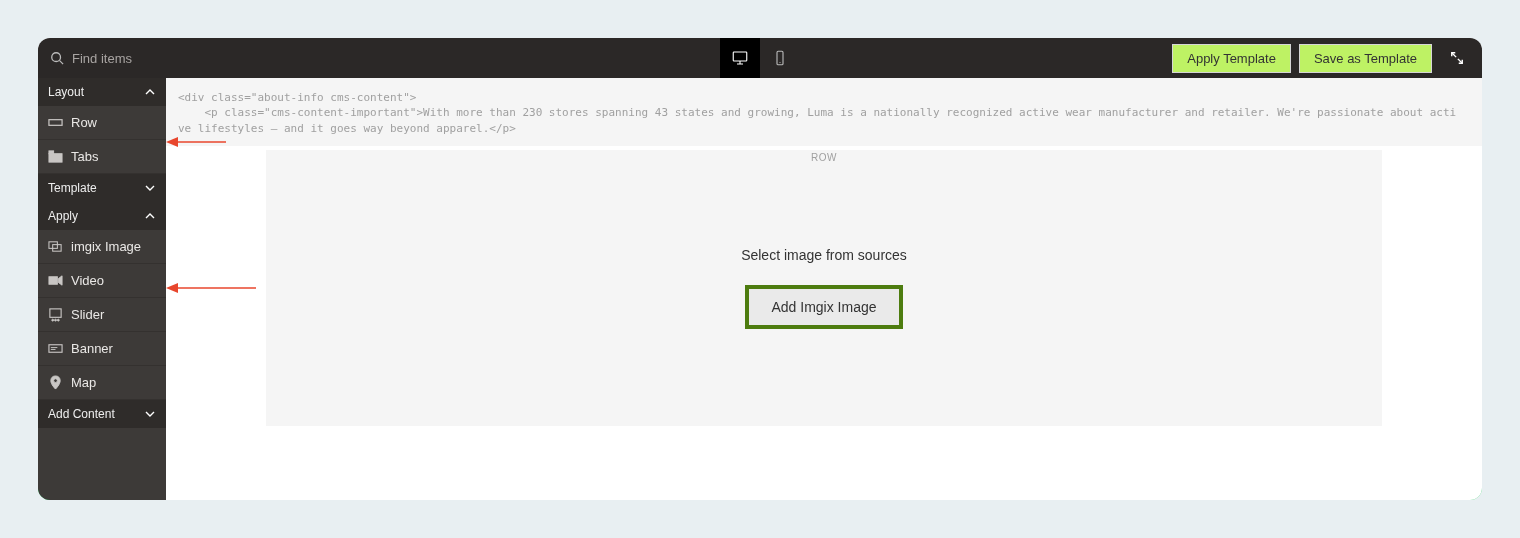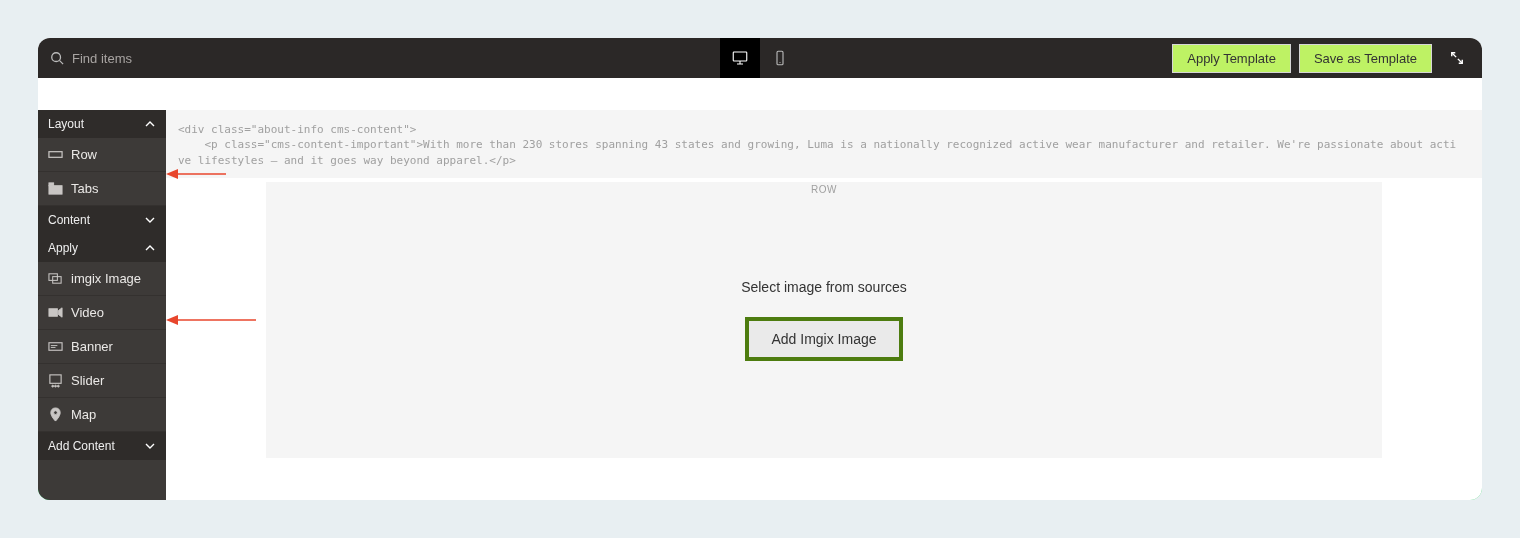--- a/index.html
+++ b/index.html
@@ -10,21 +10,20 @@
   }
   .app {
     width: 1444px;
     height: 462px;
     border-radius: 12px;
     overflow: hidden;
     background: #fff;
     position: relative;
     display: flex;
     flex-direction: column;
-    gap: 32px;
   }
   .toolbar {
     height: 40px;
     background: #2b2827;
     display: flex;
     align-items: center;
     position: relative;
   }
   .search-wrap {
     display: flex;
@@ -238,21 +237,21 @@
       </div>
       <div class="sb-item">
         <svg class="sb-icon" viewBox="0 0 16 16">
             <rect x="1" y="5" width="14" height="9" fill="#c9c6c4"></rect>
             <rect x="1" y="2" width="5" height="3" fill="#c9c6c4"></rect>
           </svg>
         <span>Tabs</span>
       </div>
 
       <div class="section-head">
-        <span>Content</span>
+        <span>Template</span>
         <svg viewBox="0 0 12 12">
             <path d="M2 4 L6 8 L10 4" fill="none" stroke="#fff" stroke-width="1.4"></path>
           </svg>
       </div>
 
       <div class="section-head">
         <span>Apply</span>
         <svg viewBox="0 0 12 12">
             <path d="M2 8 L6 4 L10 8" fill="none" stroke="#fff" stroke-width="1.4"></path>
           </svg>
@@ -266,37 +265,37 @@
       </div>
       <div class="sb-item">
         <svg class="sb-icon" viewBox="0 0 16 16">
             <rect x="1" y="4" width="9" height="8" fill="#c9c6c4"></rect>
             <polygon points="11,6 15,3 15,13 11,10" fill="#c9c6c4"></polygon>
           </svg>
         <span>Video</span>
       </div>
       <div class="sb-item">
         <svg class="sb-icon" viewBox="0 0 16 16">
-            <rect x="1" y="4" width="14" height="8" fill="none" stroke="#c9c6c4" stroke-width="1.2"></rect>
-            <line x1="3" y1="7" x2="10" y2="7" stroke="#c9c6c4" stroke-width="1"></line>
-            <line x1="3" y1="9" x2="8" y2="9" stroke="#c9c6c4" stroke-width="1"></line>
-          </svg>
-        <span>Banner</span>
-      </div>
-      <div class="sb-item">
-        <svg class="sb-icon" viewBox="0 0 16 16">
             <rect x="2" y="2" width="12" height="9" fill="none" stroke="#c9c6c4" stroke-width="1.2"></rect>
             <circle cx="5" cy="14" r="1" fill="#c9c6c4"></circle>
             <circle cx="8" cy="14" r="1" fill="#c9c6c4"></circle>
             <circle cx="11" cy="14" r="1" fill="#c9c6c4"></circle>
           </svg>
         <span>Slider</span>
       </div>
       <div class="sb-item">
         <svg class="sb-icon" viewBox="0 0 16 16">
+            <rect x="1" y="4" width="14" height="8" fill="none" stroke="#c9c6c4" stroke-width="1.2"></rect>
+            <line x1="3" y1="7" x2="10" y2="7" stroke="#c9c6c4" stroke-width="1"></line>
+            <line x1="3" y1="9" x2="8" y2="9" stroke="#c9c6c4" stroke-width="1"></line>
+          </svg>
+        <span>Banner</span>
+      </div>
+      <div class="sb-item">
+        <svg class="sb-icon" viewBox="0 0 16 16">
             <path d="M8 1 C5 1 3 3 3 6 C3 10 8 15 8 15 C8 15 13 10 13 6 C13 3 11 1 8 1 Z" fill="#c9c6c4"></path>
             <circle cx="8" cy="6" r="2" fill="#3d3a38"></circle>
           </svg>
         <span>Map</span>
       </div>
 
       <div class="section-head">
         <span>Add Content</span>
         <svg viewBox="0 0 12 12">
             <path d="M2 4 L6 8 L10 4" fill="none" stroke="#fff" stroke-width="1.4"></path>

